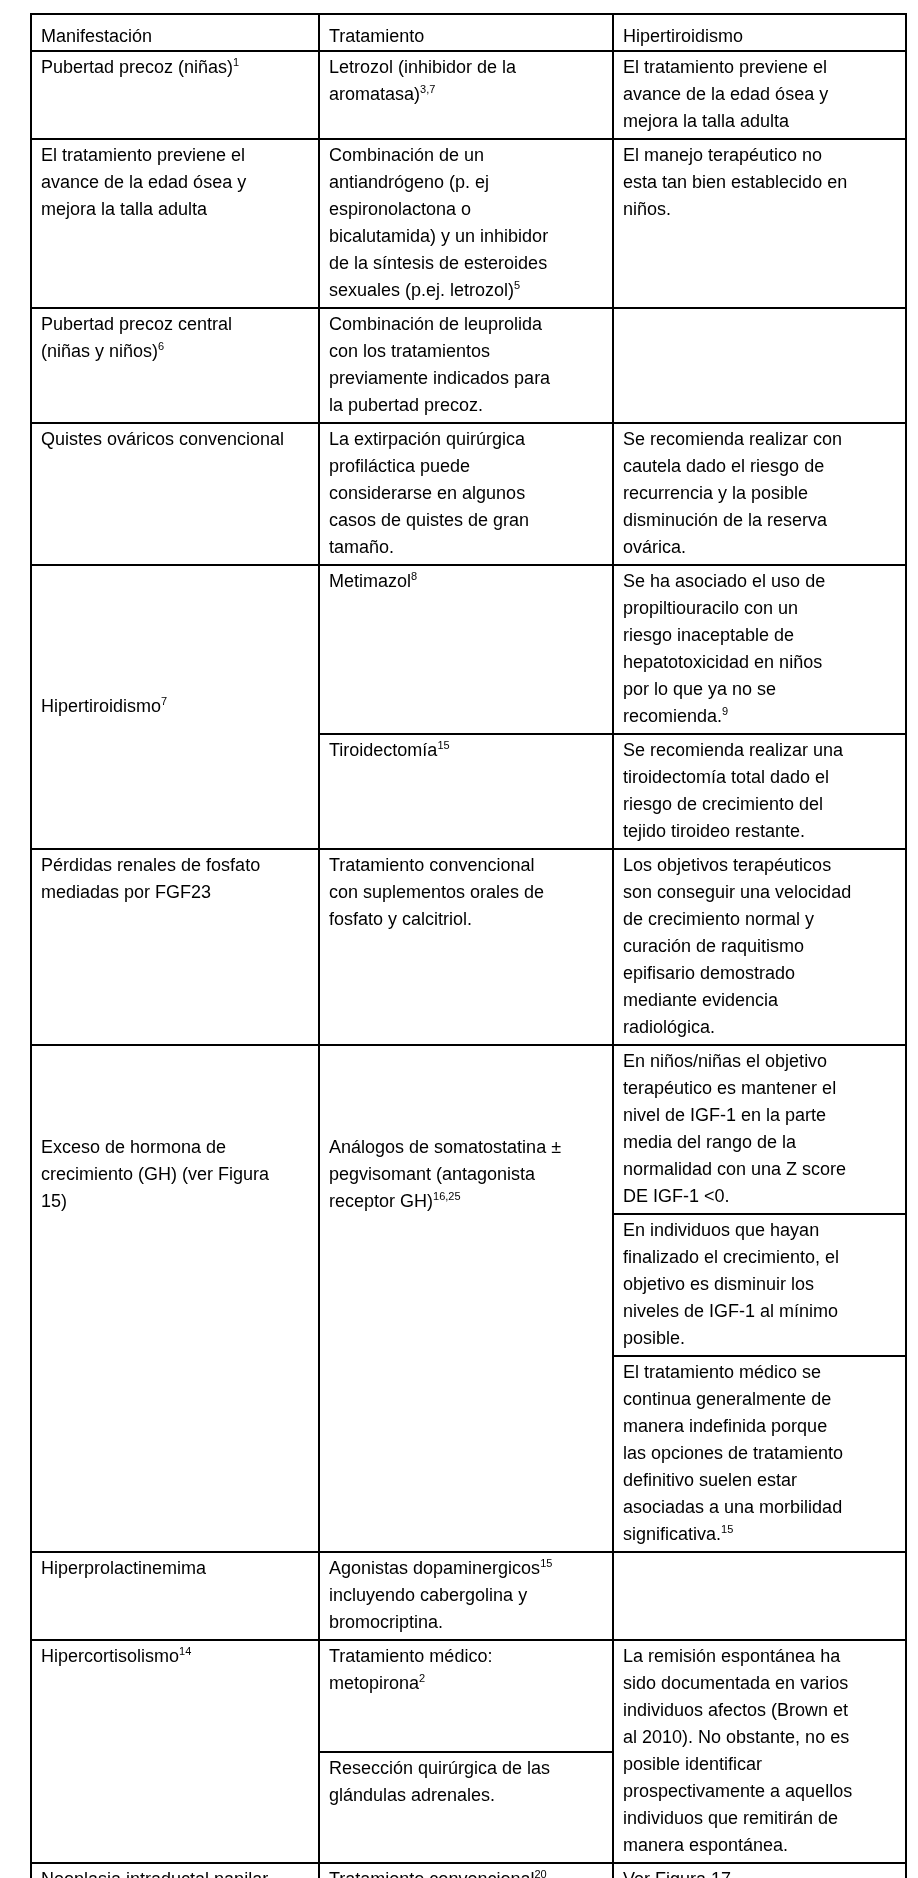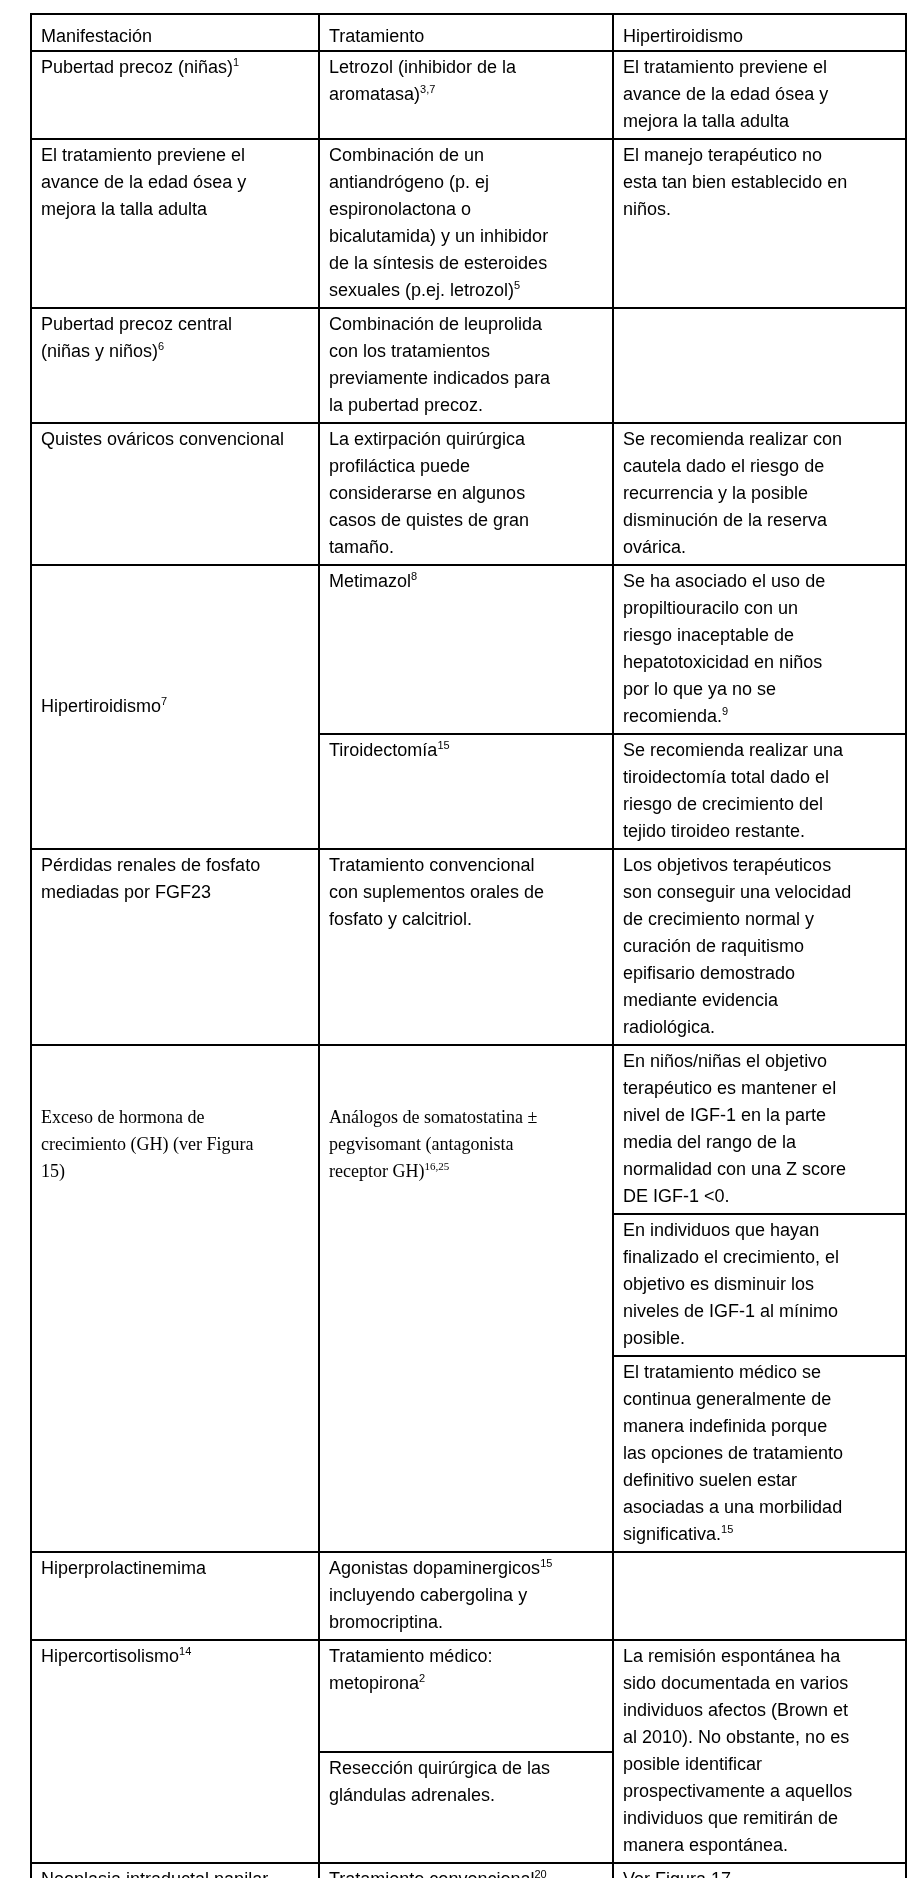--- a/index.html
+++ b/index.html
@@ -37,21 +37,21 @@
     padding: 2px 8px 3px 9px;
     overflow: hidden;
   }
   .tbl th {
     height: 25px;
     line-height: 24px;
     padding-top: 9px;
     padding-bottom: 1px;
   }
   td.v-mid { vertical-align: middle; }
-  td.pad-top { padding-top: 58px; font-family: Liberation Serif, serif; }
+  td.pad-top { padding-top: 88px; }
   sup {
     font-size: 11px;
     line-height: 0;
   }
 </style>
 </head>
 <body>
 
 <div class="page">
   <table class="tbl">

